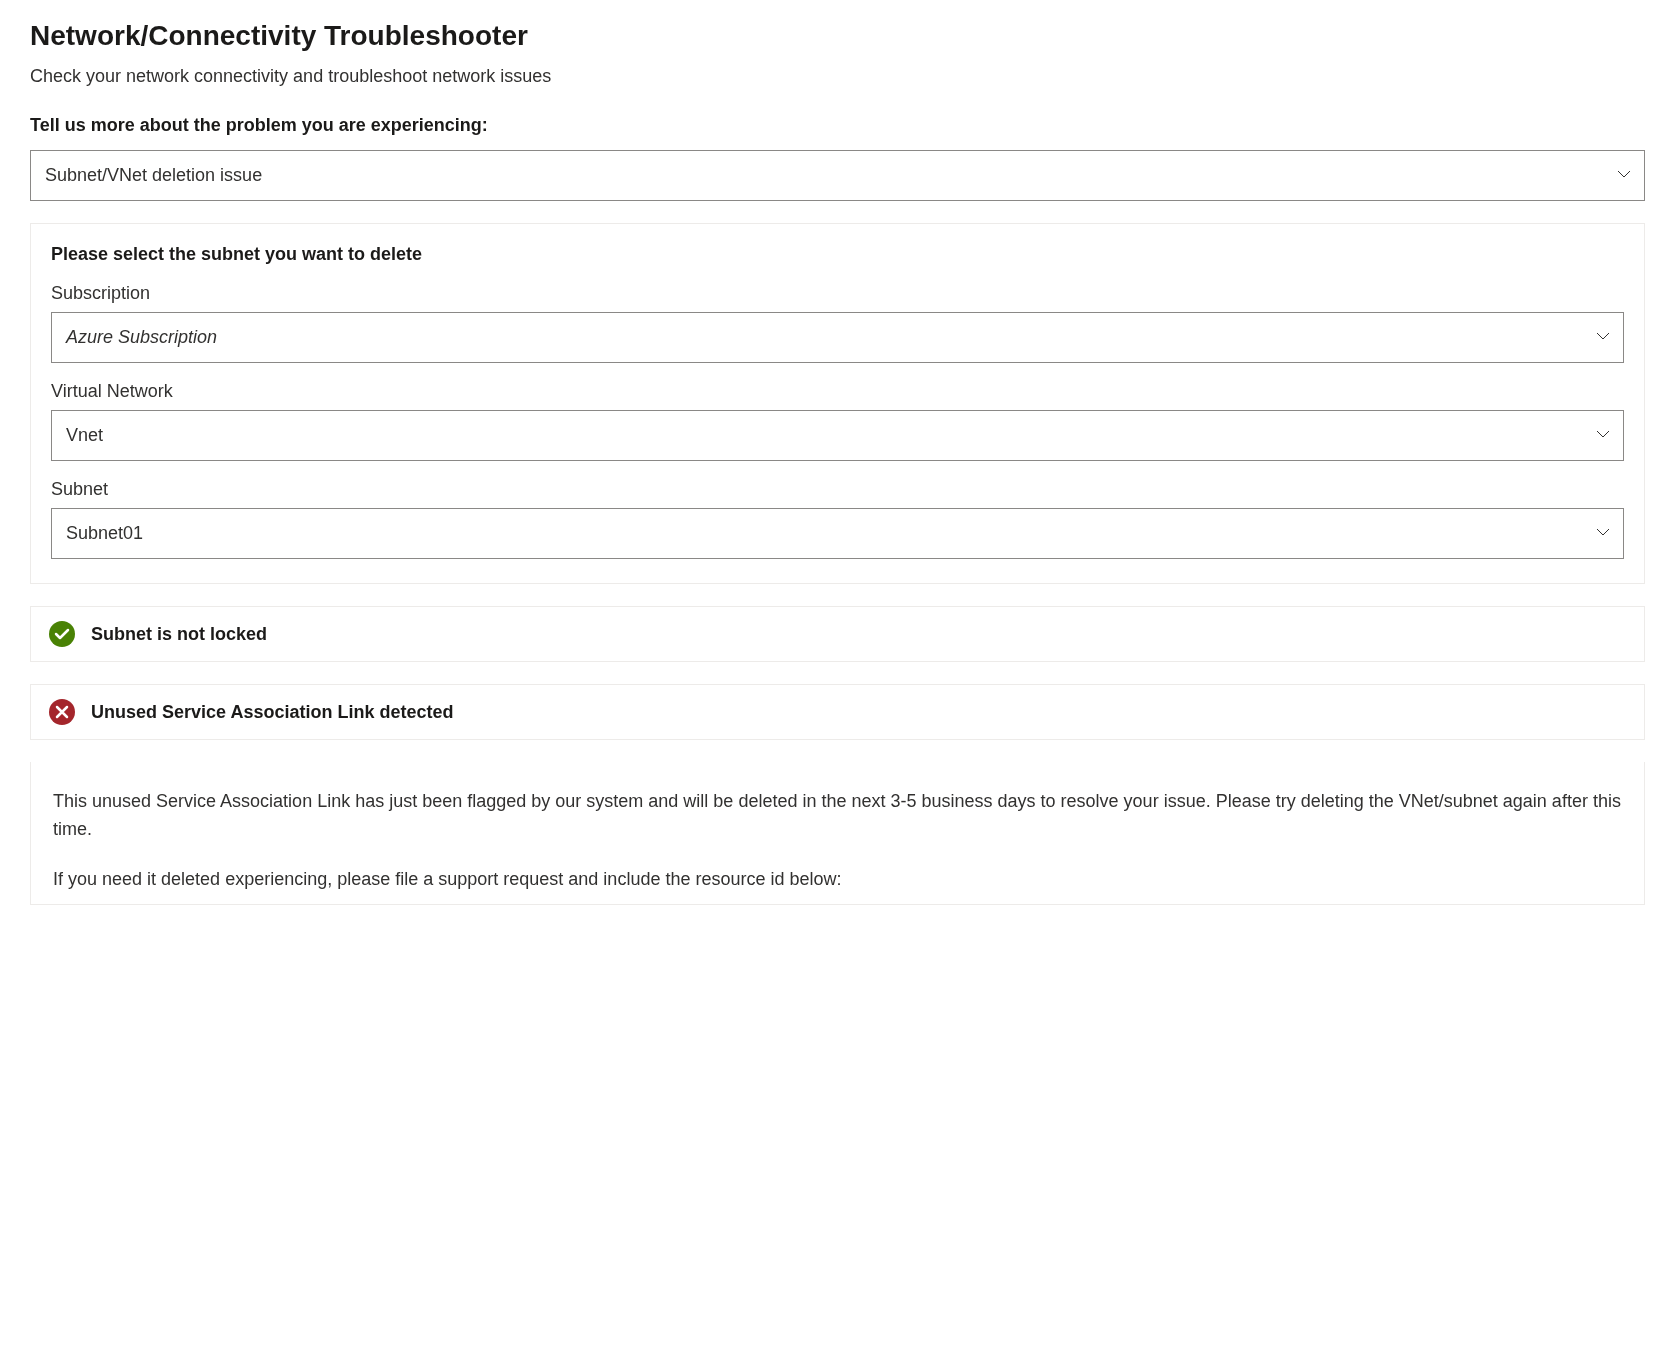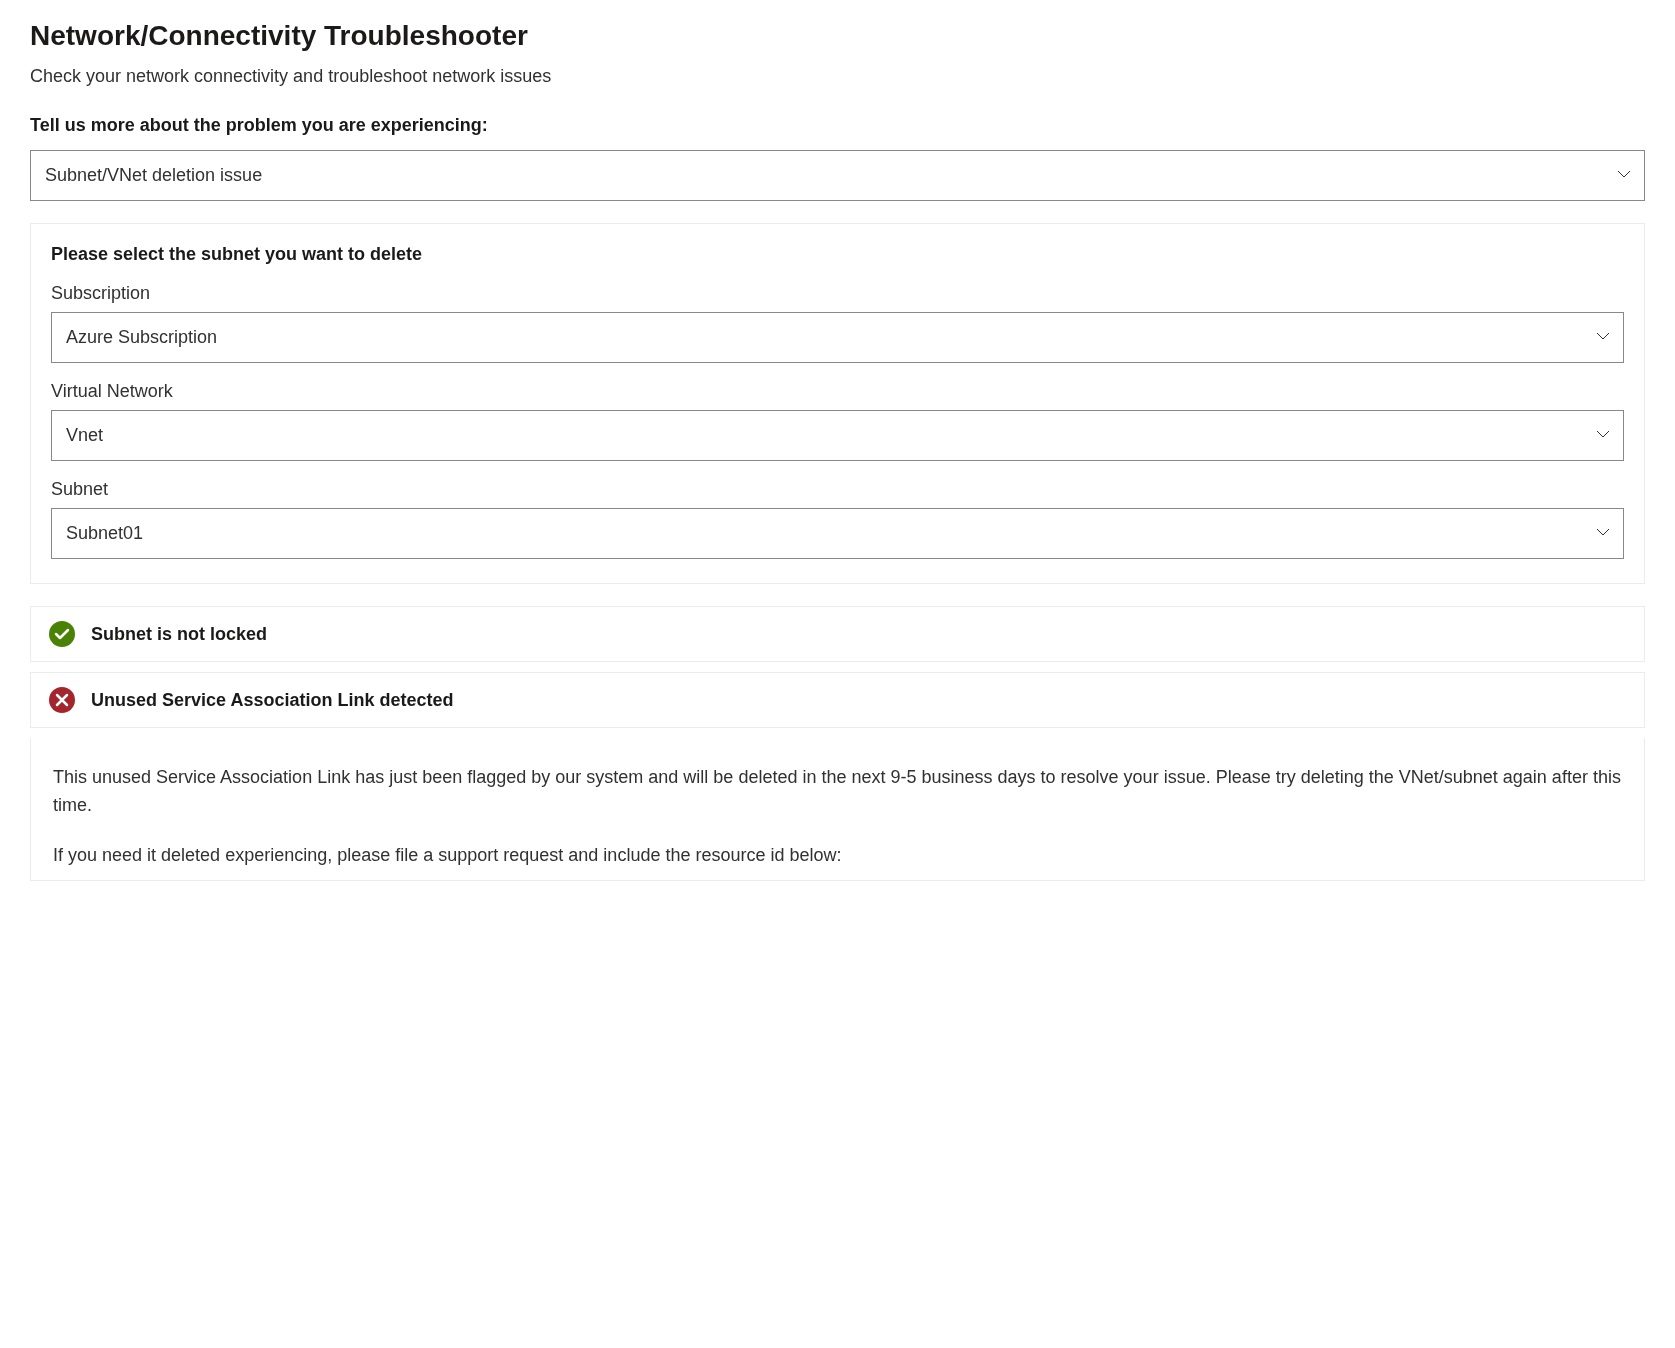--- a/index.html
+++ b/index.html
@@ -77,21 +77,21 @@
     }
     .field-group:last-child {
       margin-bottom: 0;
     }
     .status-card {
       border: 1px solid #edebe9;
       padding: 14px 18px;
       display: flex;
       align-items: center;
       gap: 16px;
-      margin-bottom: 10px;
+      margin-bottom: 22px;
     }
     .status-icon {
       flex-shrink: 0;
       width: 26px;
       height: 26px;
     }
     .status-text {
       font-size: 18px;
       font-weight: 600;
       color: #1b1a19;
@@ -148,21 +148,21 @@
         <path d="M1 4 L7 10 L13 4" stroke="#323130" stroke-width="1" fill="none"></path>
       </svg>
   </span>
 </div>
 
 <div class="panel">
   <div class="panel-title">Please select the subnet you want to delete</div>
 
   <div class="field-group">
     <div class="field-label">Subscription</div>
-    <div class="select-wrapper" style="margin-bottom:8px;">
+    <div class="select-wrapper" style="margin-bottom:8px;font-style:italic;">
       <div class="select-box">
         <span>Azure Subscription</span>
       </div>
       <span class="select-chevron">
         <svg width="14" height="14" viewBox="0 0 14 14">
             <path d="M1 4 L7 10 L13 4" stroke="#323130" stroke-width="1" fill="none"></path>
           </svg>
       </span>
     </div>
   </div>
@@ -211,16 +211,16 @@
     <svg width="26" height="26" viewBox="0 0 26 26">
       <circle cx="13" cy="13" r="13" fill="#a4262c"></circle>
       <path d="M8 8 L18 18 M18 8 L8 18" stroke="#ffffff" stroke-width="2.5" stroke-linecap="round"></path>
     </svg>
   </span>
   <span class="status-text">Unused Service Association Link detected</span>
 </div>
 
 <div>
   <div class="problem-body">
-    <p class="problem-paragraph">This unused Service Association Link has just been flagged by our system and will be deleted in the next 9-5 business days to resolve your issue. Please try deleting the VNet/subnet again after this time.</p>
+    <p class="problem-paragraph">This unused Service Association Link has just been flagged by our system and will be deleted in the next 3-5 business days to resolve your issue. Please try deleting the VNet/subnet again after this time.</p>
     <p class="problem-paragraph">If you need it deleted experiencing, please file a support request and include the resource id below:</p>
   </div>
 </div>
 
 </body></html>

